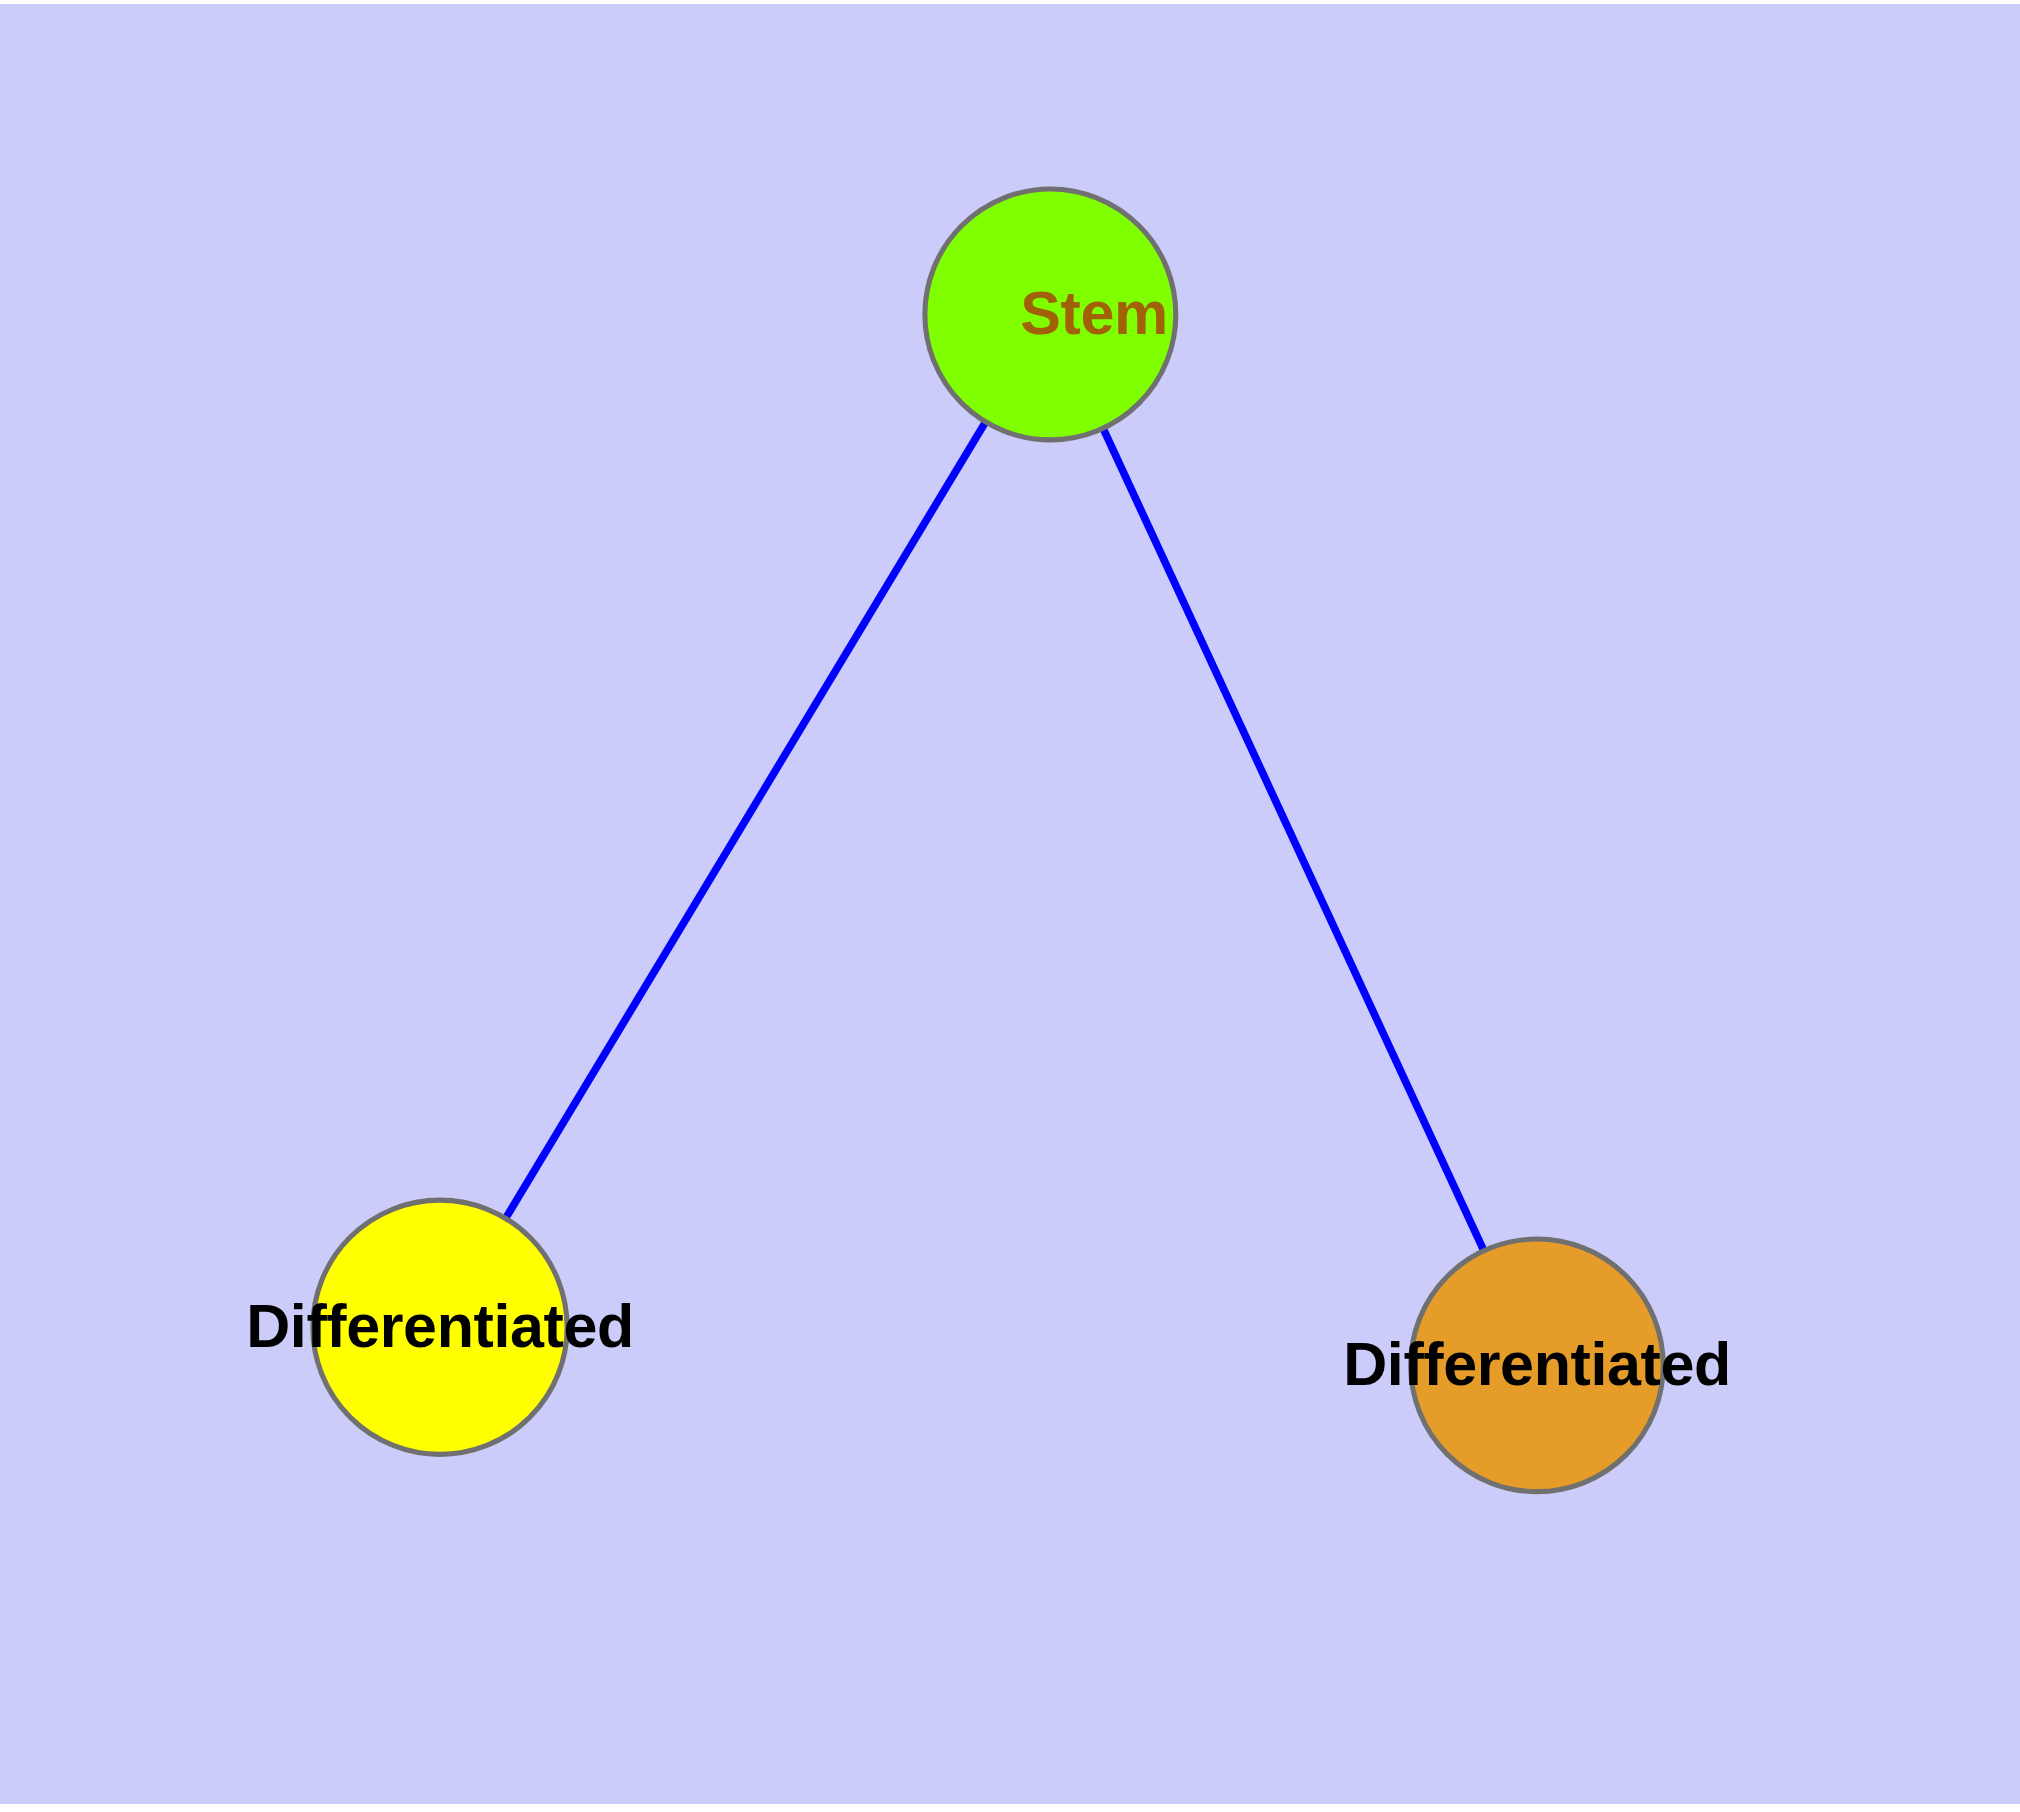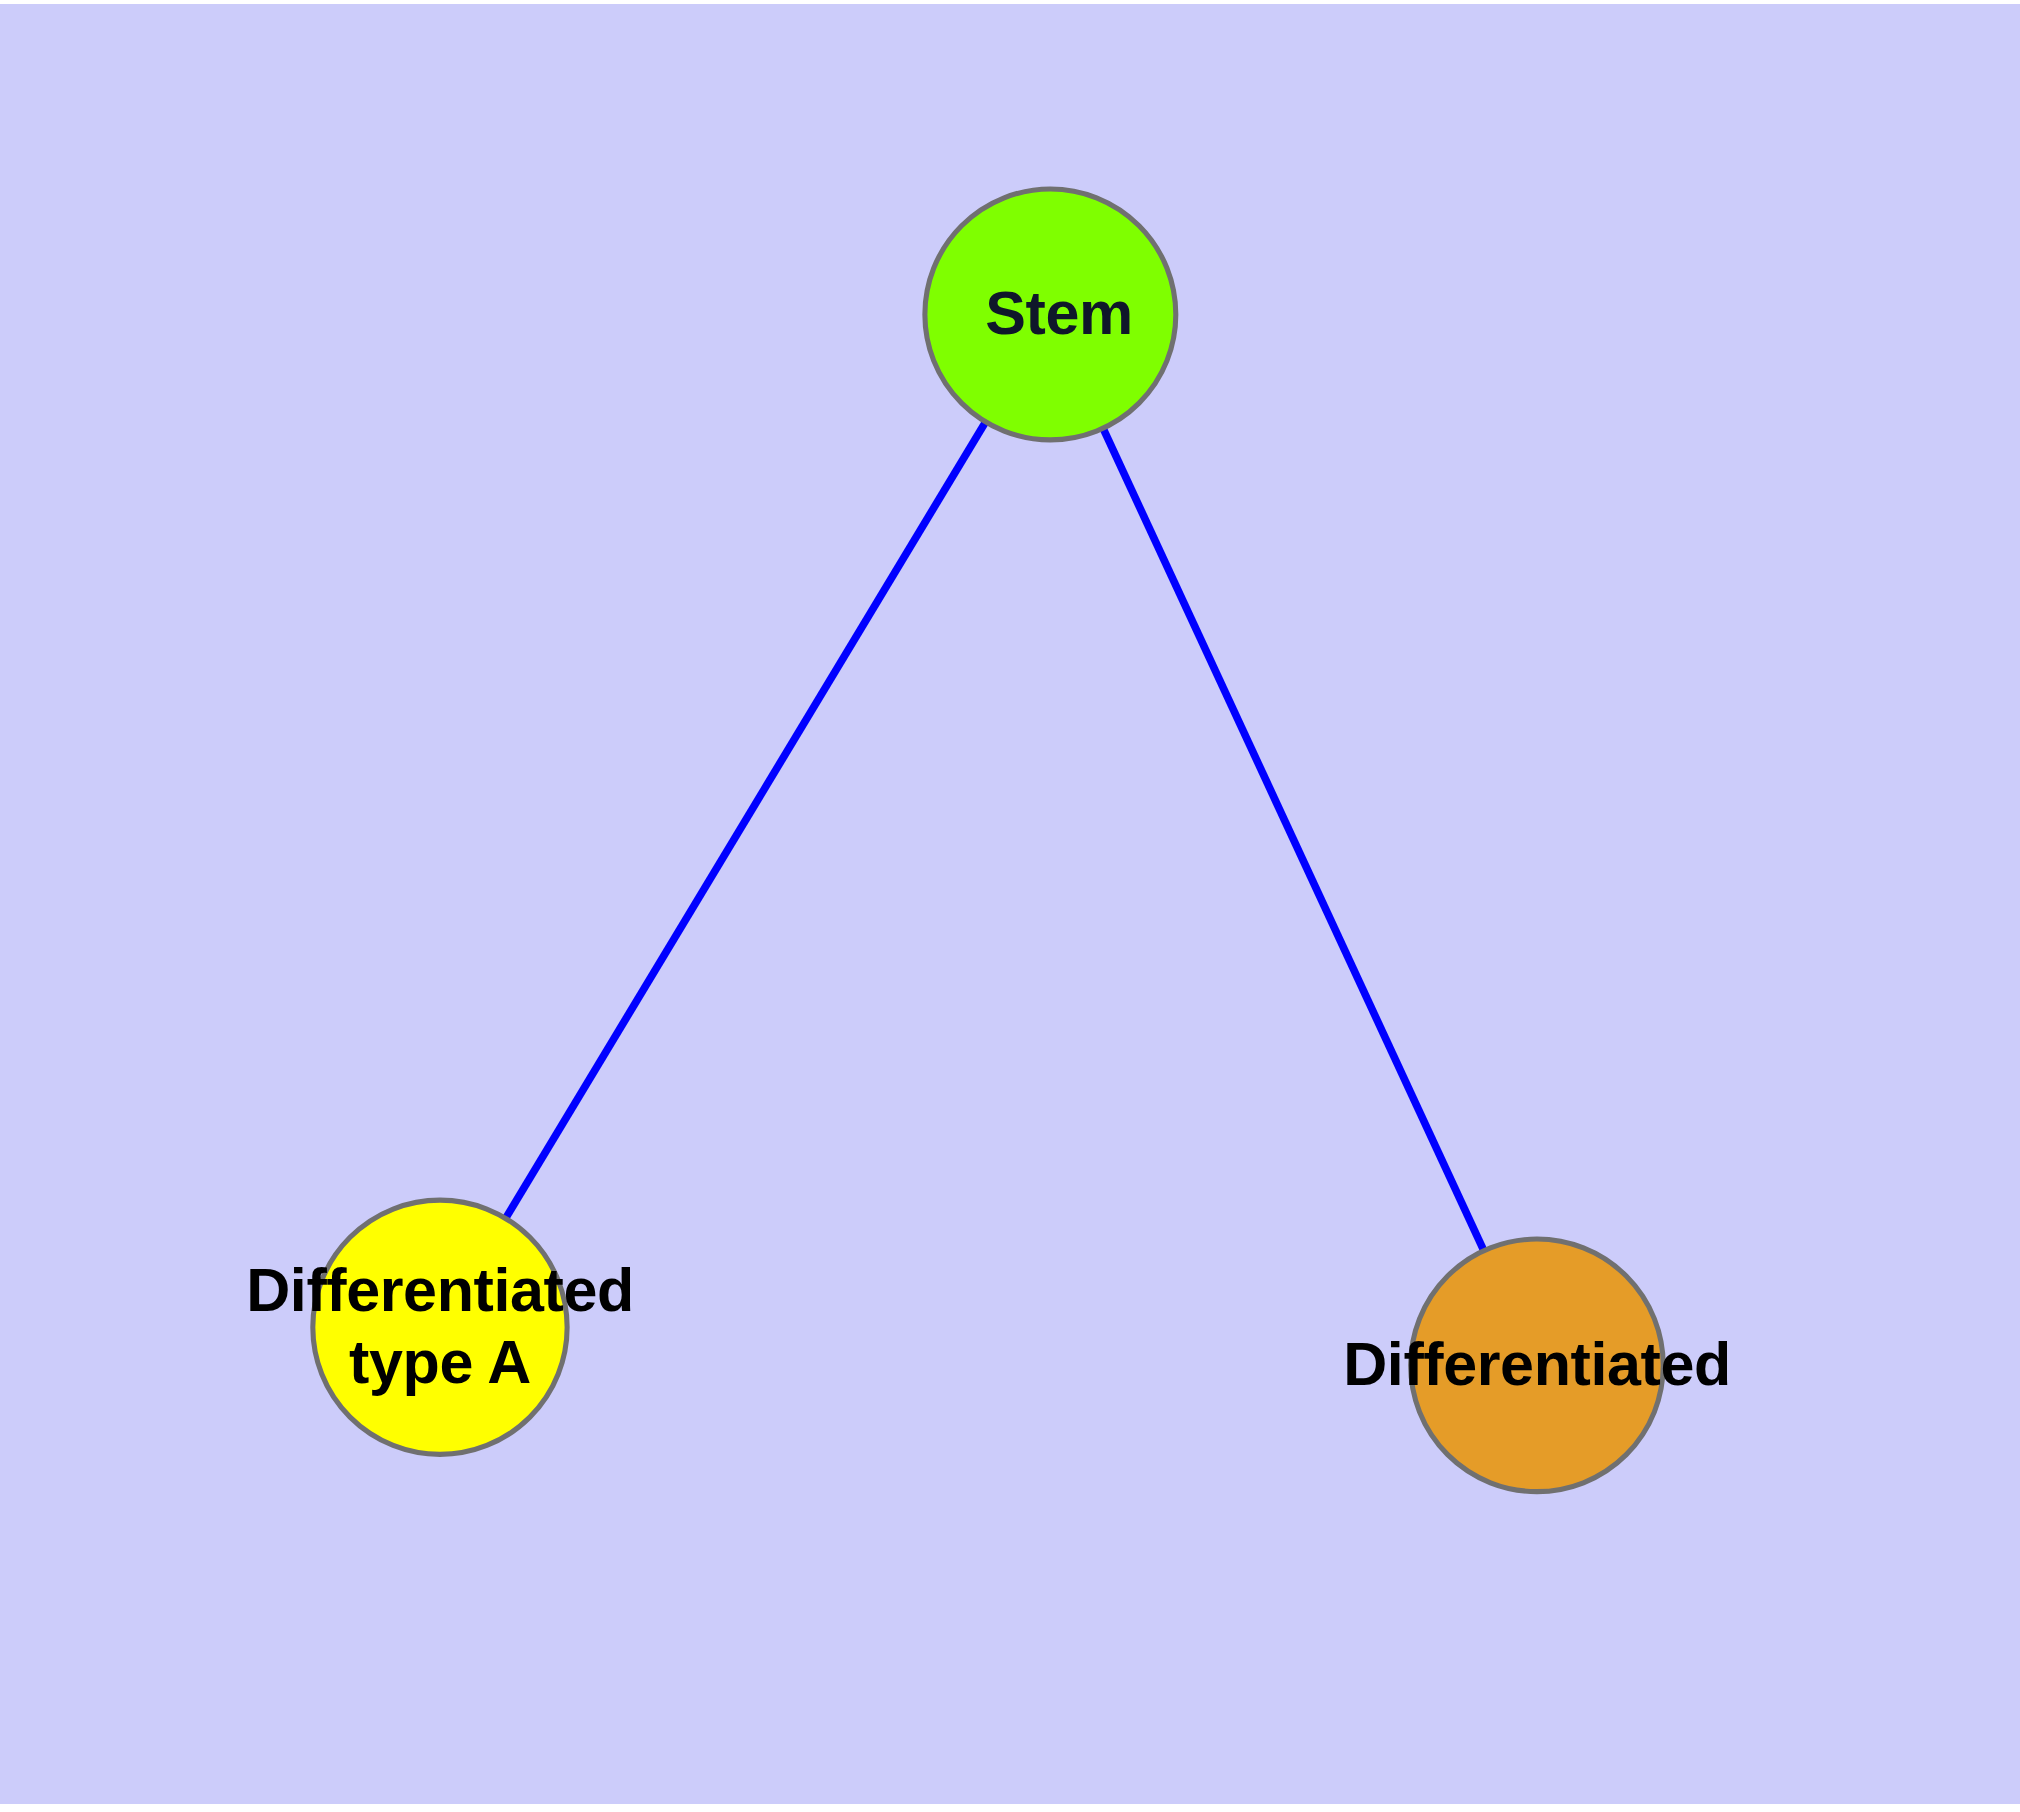--- a/index.html
+++ b/index.html
@@ -56,19 +56,19 @@
         <line x1="1239" y1="371" x2="1813" y2="1611" stroke="#0000ff" stroke-width="9" stroke-linecap="butt"></line>
       </g>
     <g id="node-layer">
         <circle cx="1239" cy="371" r="148" fill="#7fff00" stroke="#707070" stroke-width="6"></circle>
         <circle cx="519" cy="1566" r="150" fill="#ffff00" stroke="#707070" stroke-width="6"></circle>
         <circle cx="1813" cy="1611" r="149" fill="#e59c28" stroke="#707070" stroke-width="6"></circle>
       </g>
   </svg>
 
   <div id="label-layer">
-      <div class="node-label" style="left: 1059px; top: 314px; font-size: 61px; color: #0f172a;"><div>Stem</div></div>
-      <div class="node-label" style="left: 440px; top: 1327px; font-size: 61px; color: rgb(0, 0, 0);"><div>Differentiated</div><div>type A</div></div>
+      <div class="node-label" style="left: 1094px; top: 314px; font-size: 61px; color: #a16207;"><div>Stem</div></div>
+      <div class="node-label" style="left: 440px; top: 1327px; font-size: 61px; color: rgb(0, 0, 0);"><div>Differentiated</div></div>
       <div class="node-label" style="left: 1537px; top: 1365px; font-size: 61px; color: rgb(0, 0, 0);"><div>Differentiated</div></div>
     </div>
 
 </div>
 
 
 </body></html>

